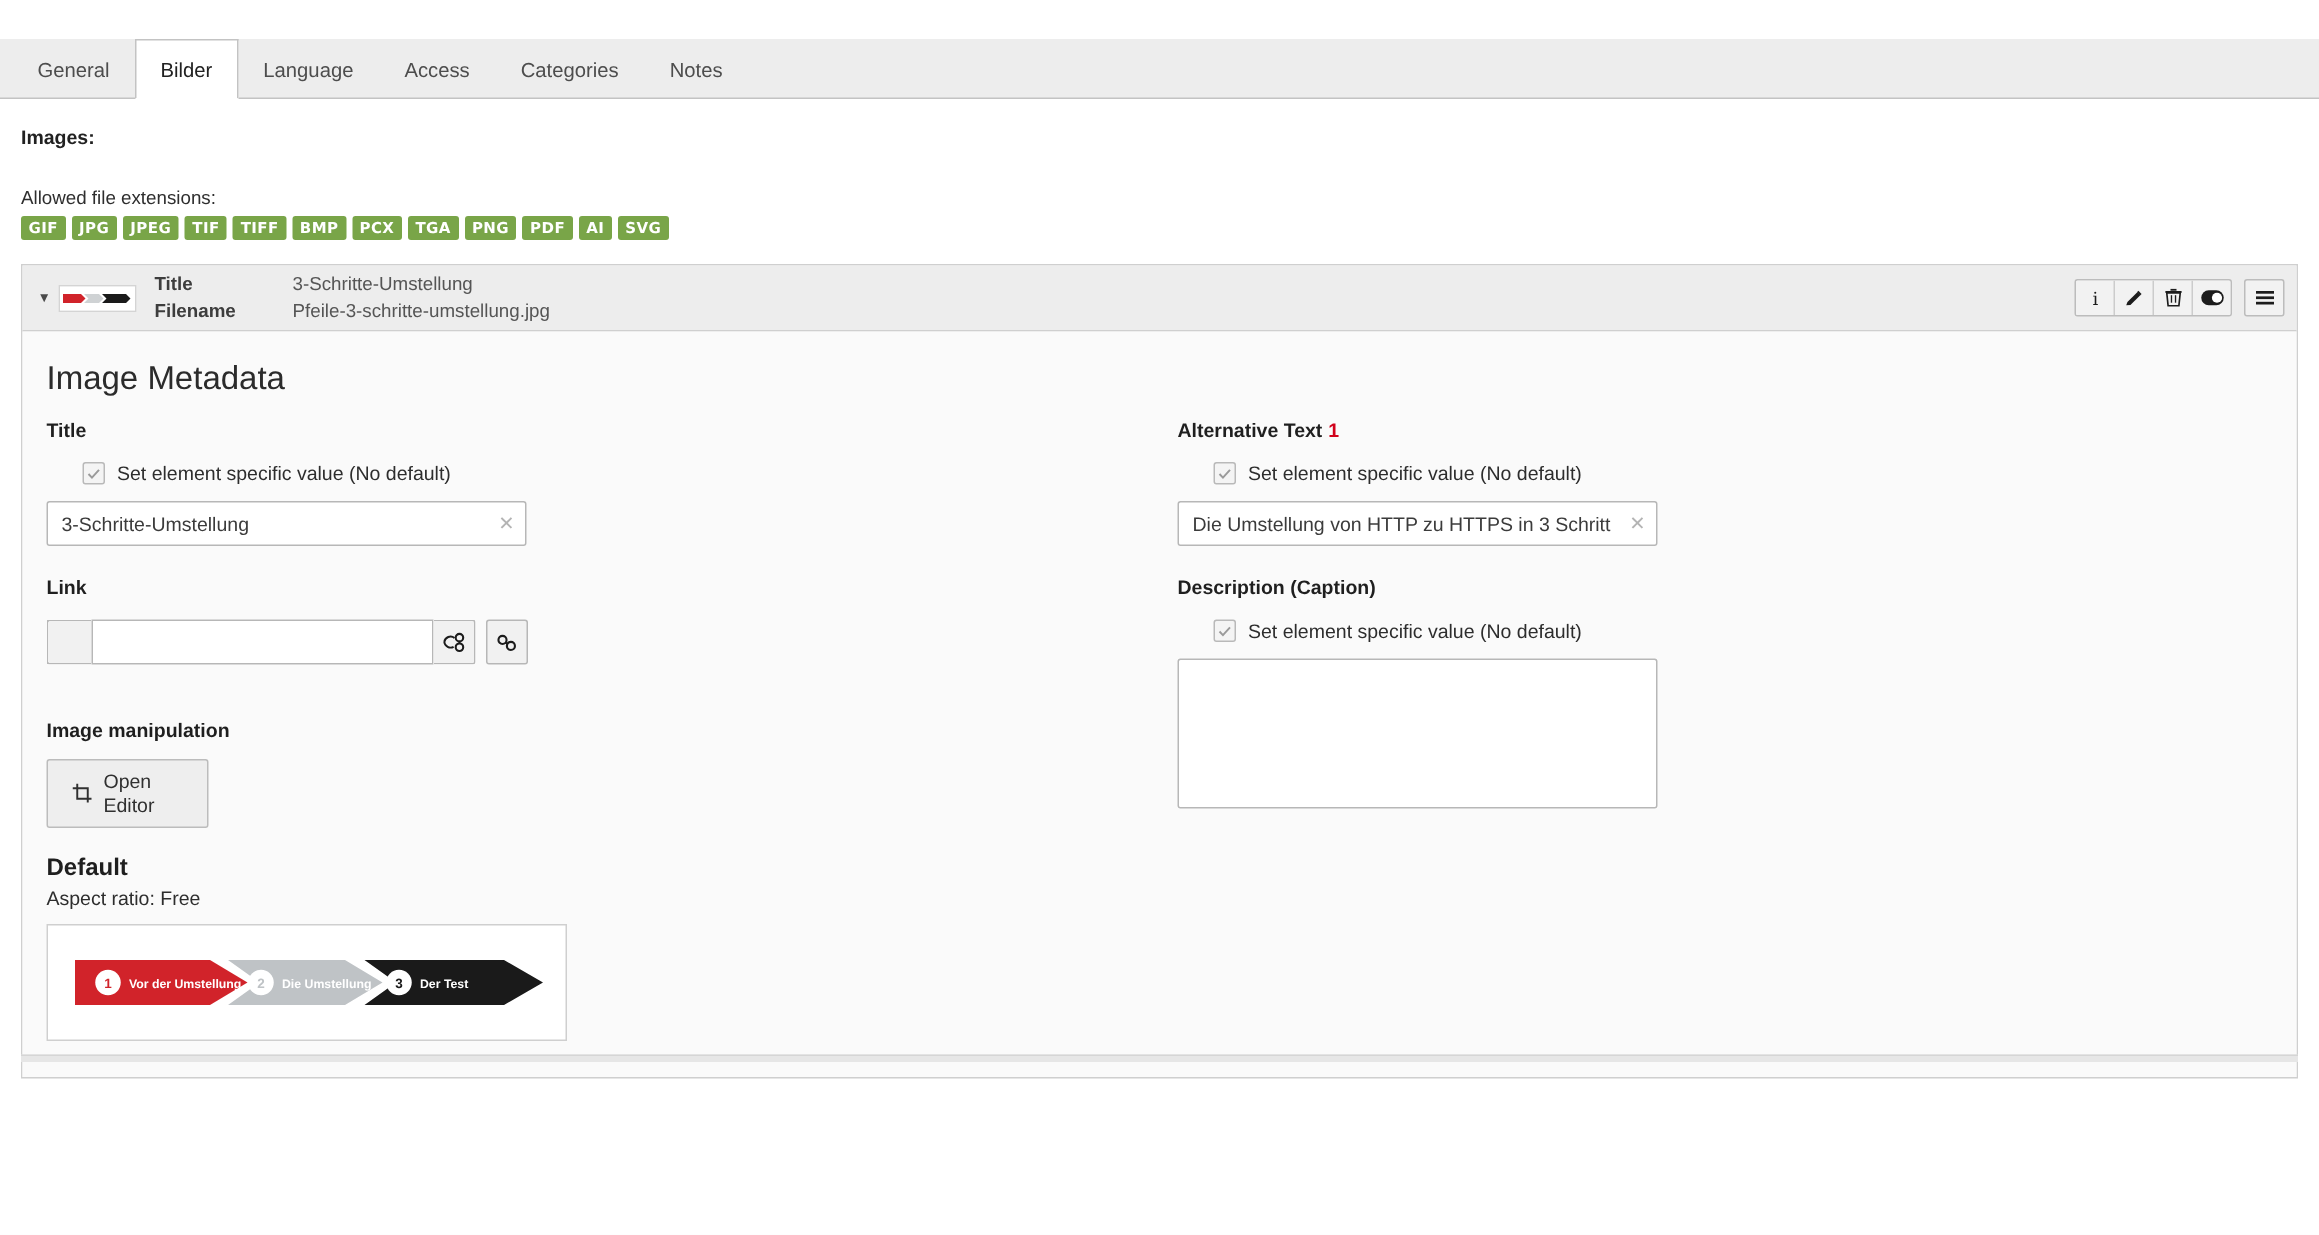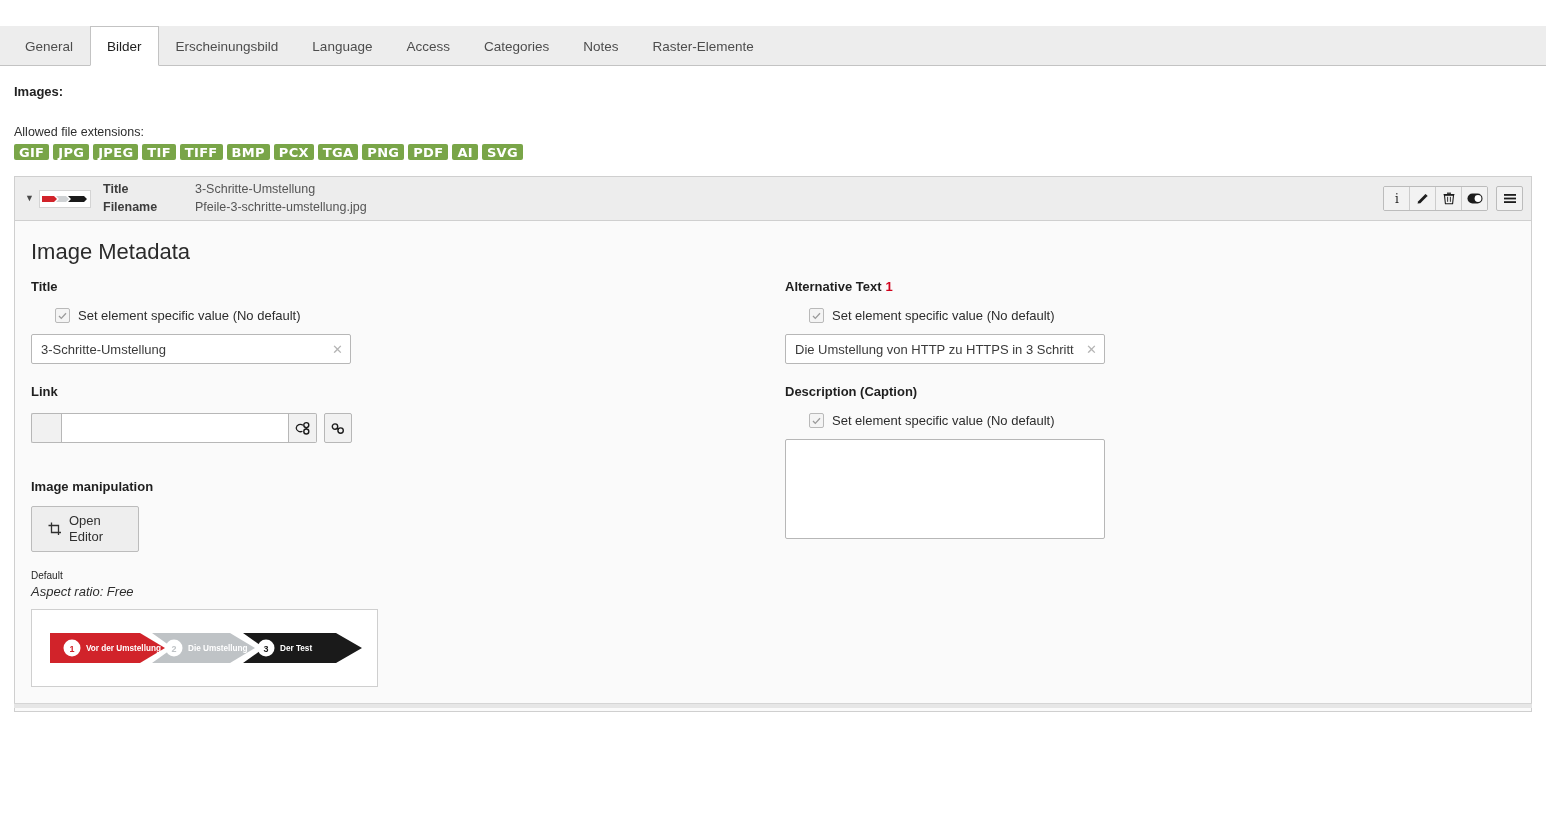--- a/index.html
+++ b/index.html
@@ -88,21 +88,21 @@
   .allowed-label {
     font-size: 12.5px;
     color: #2e2e2e;
     margin-top: 16px;
     margin-bottom: 5px;
   }
   .ext-row { display: flex; gap: 4px; flex-wrap: wrap; }
   .ext {
     background: #79a548;
     color: #ffffff;
-    font-size: 13px;
+    font-size: 10px;
     font-weight: bold;
     letter-spacing: .3px;
     padding: 3px 5px 2px 5px;
     border-radius: 2px;
     line-height: 11px;
     font-family: "DejaVu Sans", sans-serif;
   }
 
   
   .record {
@@ -306,31 +306,30 @@
 
   
   .manip { margin-top: 36px; }
   .manip-title {
     font-weight: bold;
     font-size: 13px;
     color: #1f1f1f;
     margin-bottom: 12px;
   }
   .default-label {
-    font-weight: normal;
-    font-size: 10px;
+    font-weight: bold;
+    font-size: 16px;
     color: #1f1f1f;
     margin-top: 18px;
   }
   .aspect-label {
     font-size: 13px;
     color: #2d2d2d;
     margin-top: 3px;
     margin-bottom: 10px;
-    font-style: italic;
   }
   .preview-box {
     width: 347px;
     height: 78px;
     border: 1px solid #cfcfcf;
     background: #ffffff;
     box-sizing: border-box;
     padding: 7px 8px;
   }
 
@@ -343,26 +342,24 @@
     background: #e6e6e6;
     border-top: 1px solid #d5d5d5;
   }
 </style>
 </head>
 <body>
 
 <div class="tabbar">
   <div class="tab">General</div>
   <div class="tab active">Bilder</div>
-  <div class="tab">Erscheinungsbild</div>
   <div class="tab">Language</div>
   <div class="tab">Access</div>
   <div class="tab">Categories</div>
   <div class="tab">Notes</div>
-  <div class="tab">Raster-Elemente</div>
 </div>
 
 <div class="panel">
 
   <div class="section-label">Images:</div>
 
 
   <div class="allowed-label">Allowed file extensions:</div>
   <div class="ext-row">
     <span class="ext">GIF</span>

